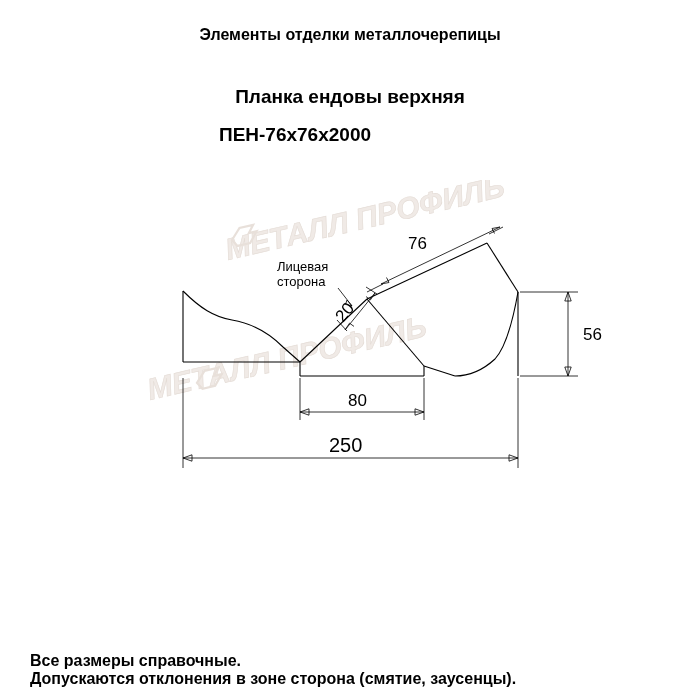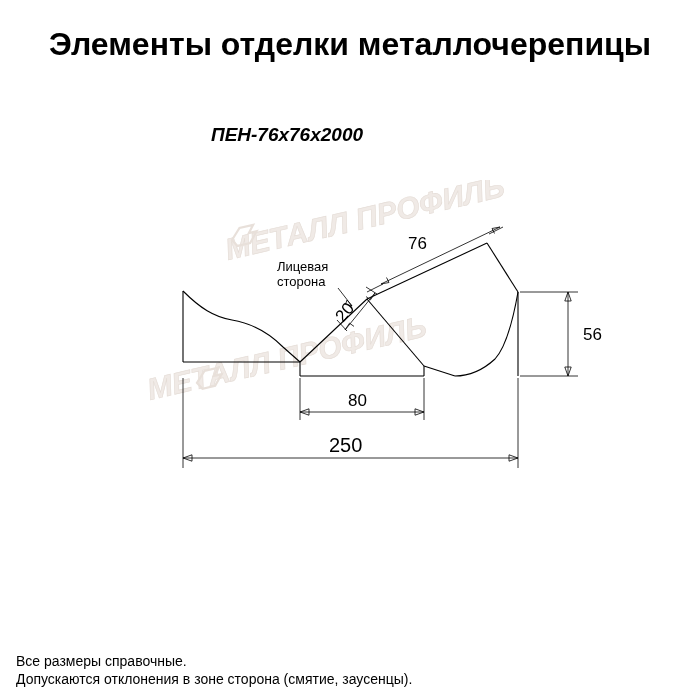--- a/index.html
+++ b/index.html
@@ -19,56 +19,56 @@
     position: relative;
     width: 700px;
     height: 700px;
   }
   .title {
     position: absolute;
     top: 26px;
     left: 0;
     width: 700px;
     text-align: center;
-    font-size: 32px;
+    font-size: 16px;
     font-weight: bold;
     letter-spacing: 0px;
   }
   .subtitle {
     position: absolute;
     top: 86px;
     left: 0;
     width: 700px;
     text-align: center;
     font-size: 19px;
     font-weight: bold;
   }
   .code {
     position: absolute;
     top: 124px;
-    left: 8px;
+    left: 16px;
     width: 558px;
     text-align: center;
     font-size: 19px;
     font-weight: bold;
-    font-style: italic;
   }
   .drawing {
     position: absolute;
     top: 180px;
     left: 0;
     width: 700px;
     height: 330px;
   }
   .footer {
     position: absolute;
-    left: 16px;
+    left: 30px;
     bottom: 12px;
-    font-size: 14px;
+    font-size: 16px;
     line-height: 18px;
+    font-weight: bold;
   }
   .footer div {
     white-space: nowrap;
   }
   svg {
     display: block;
   }
   .wm-text {
     font-family: "Liberation Sans", sans-serif;
     font-weight: bold;
@@ -102,20 +102,21 @@
     stroke-width: 0.8;
     fill: none;
   }
 </style>
 </head>
 <body>
 
 <div class="page">
 
   <div class="title">Элементы отделки металлочерепицы</div>
+  <div class="subtitle">Планка ендовы верхняя</div>
   <div class="code">ПЕН-76х76х2000</div>
 
   <div class="drawing">
     <svg width="700" height="330" viewBox="0 0 700 330" xmlns="http://www.w3.org/2000/svg">
 
       <g opacity="1">
         <g transform="translate(228,80) rotate(-13)">
           <text class="wm-text" x="0" y="0" font-size="30">МЕТАЛЛ ПРОФИЛЬ</text>
         </g>
         <g transform="translate(150,220) rotate(-13)">

